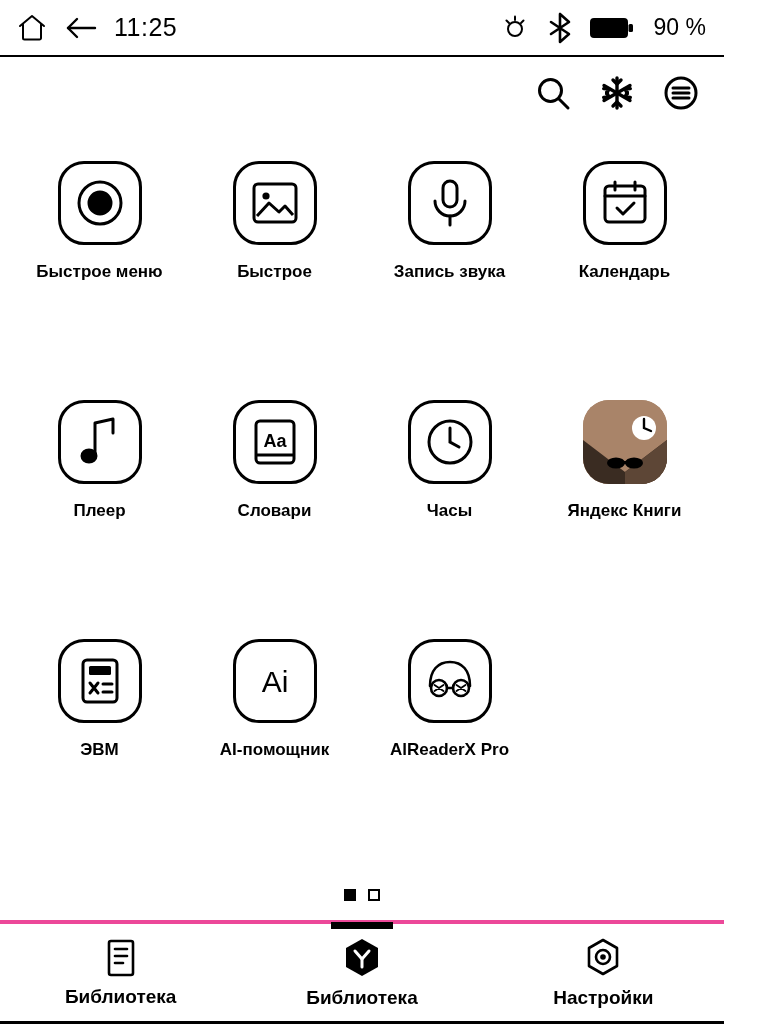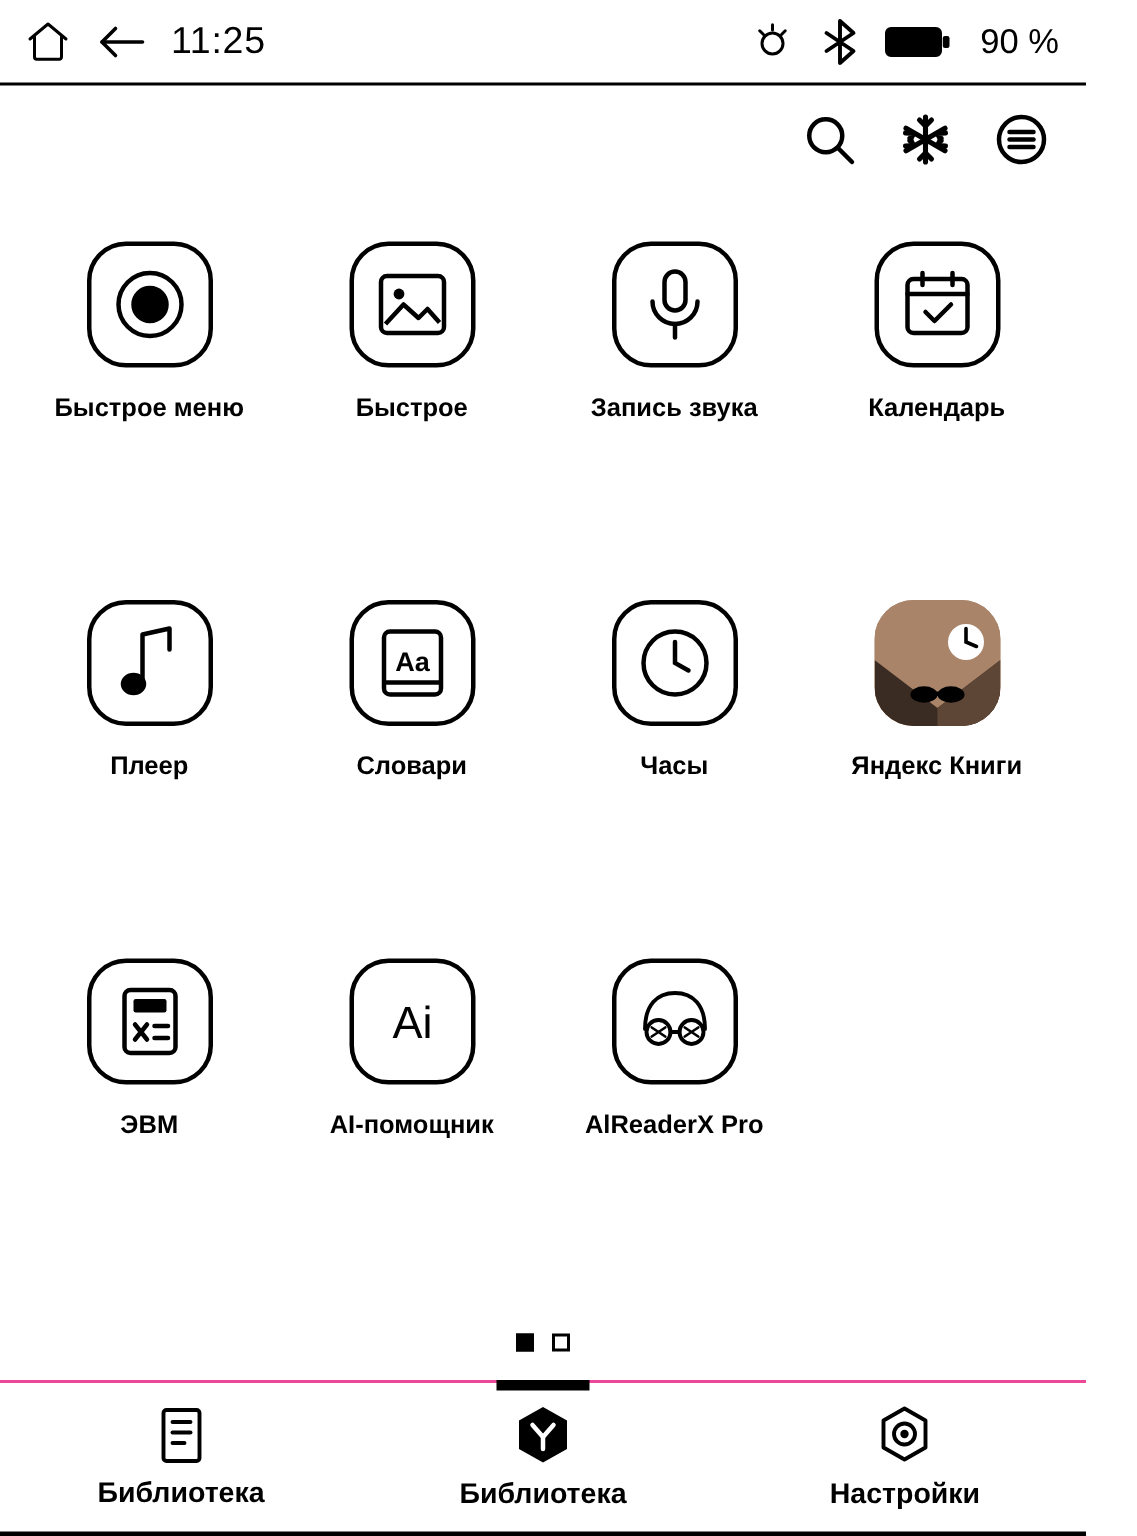--- a/index.html
+++ b/index.html
@@ -106,21 +106,21 @@
   .dot {
     width: 12px; height: 12px;
     border: 2px solid #000;
   }
   .dot.active { background: #000; }
 
   
   .navbar {
     height: 104px;
     flex: 0 0 104px;
-    border-top: 2px solid #ec4899;
+    border-top: 4px solid #ec4899;
     border-bottom: 3px solid #000;
     display: flex;
   }
   .nav-item {
     flex: 1 1 0;
     display: flex;
     flex-direction: column;
     align-items: center;
     justify-content: center;
     position: relative;

